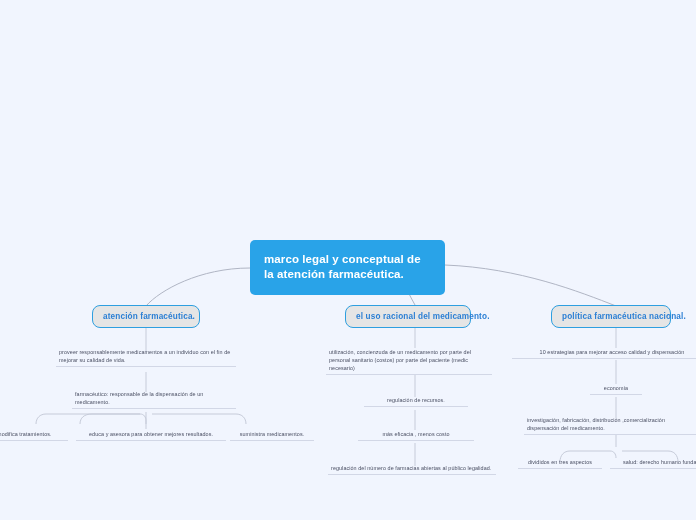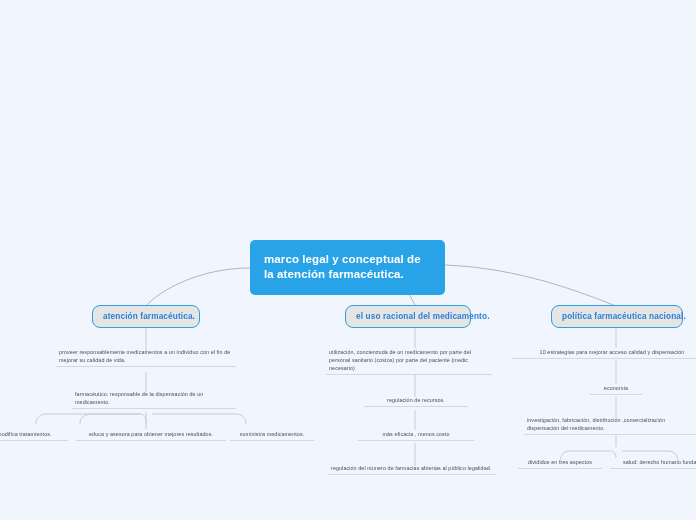--- a/index.html
+++ b/index.html
@@ -134,21 +134,21 @@
   </div>
 
   <div class="node leaf center" style="left:358px;top:430px;width:116px;">
     <span>más eficacia , menos costo</span>
   </div>
 
   <div class="node leaf" style="left:328px;top:464px;width:168px;">
     <span>regulación del número de farmacias abiertas al público legalidad.</span>
   </div>
 
-  <div class="node branch" style="left:551px;top:305px;width:132px;">
+  <div class="node branch" style="left:551px;top:305px;width:120px;">
     <span>política farmacéutica nacional.</span>
   </div>
 
   <div class="node leaf center" style="left:512px;top:348px;width:200px;">
     <span>10 estrategias para mejorar acceso calidad y dispensación</span>
   </div>
 
   <div class="node leaf center" style="left:590px;top:384px;width:52px;">
     <span>economía</span>
   </div>

